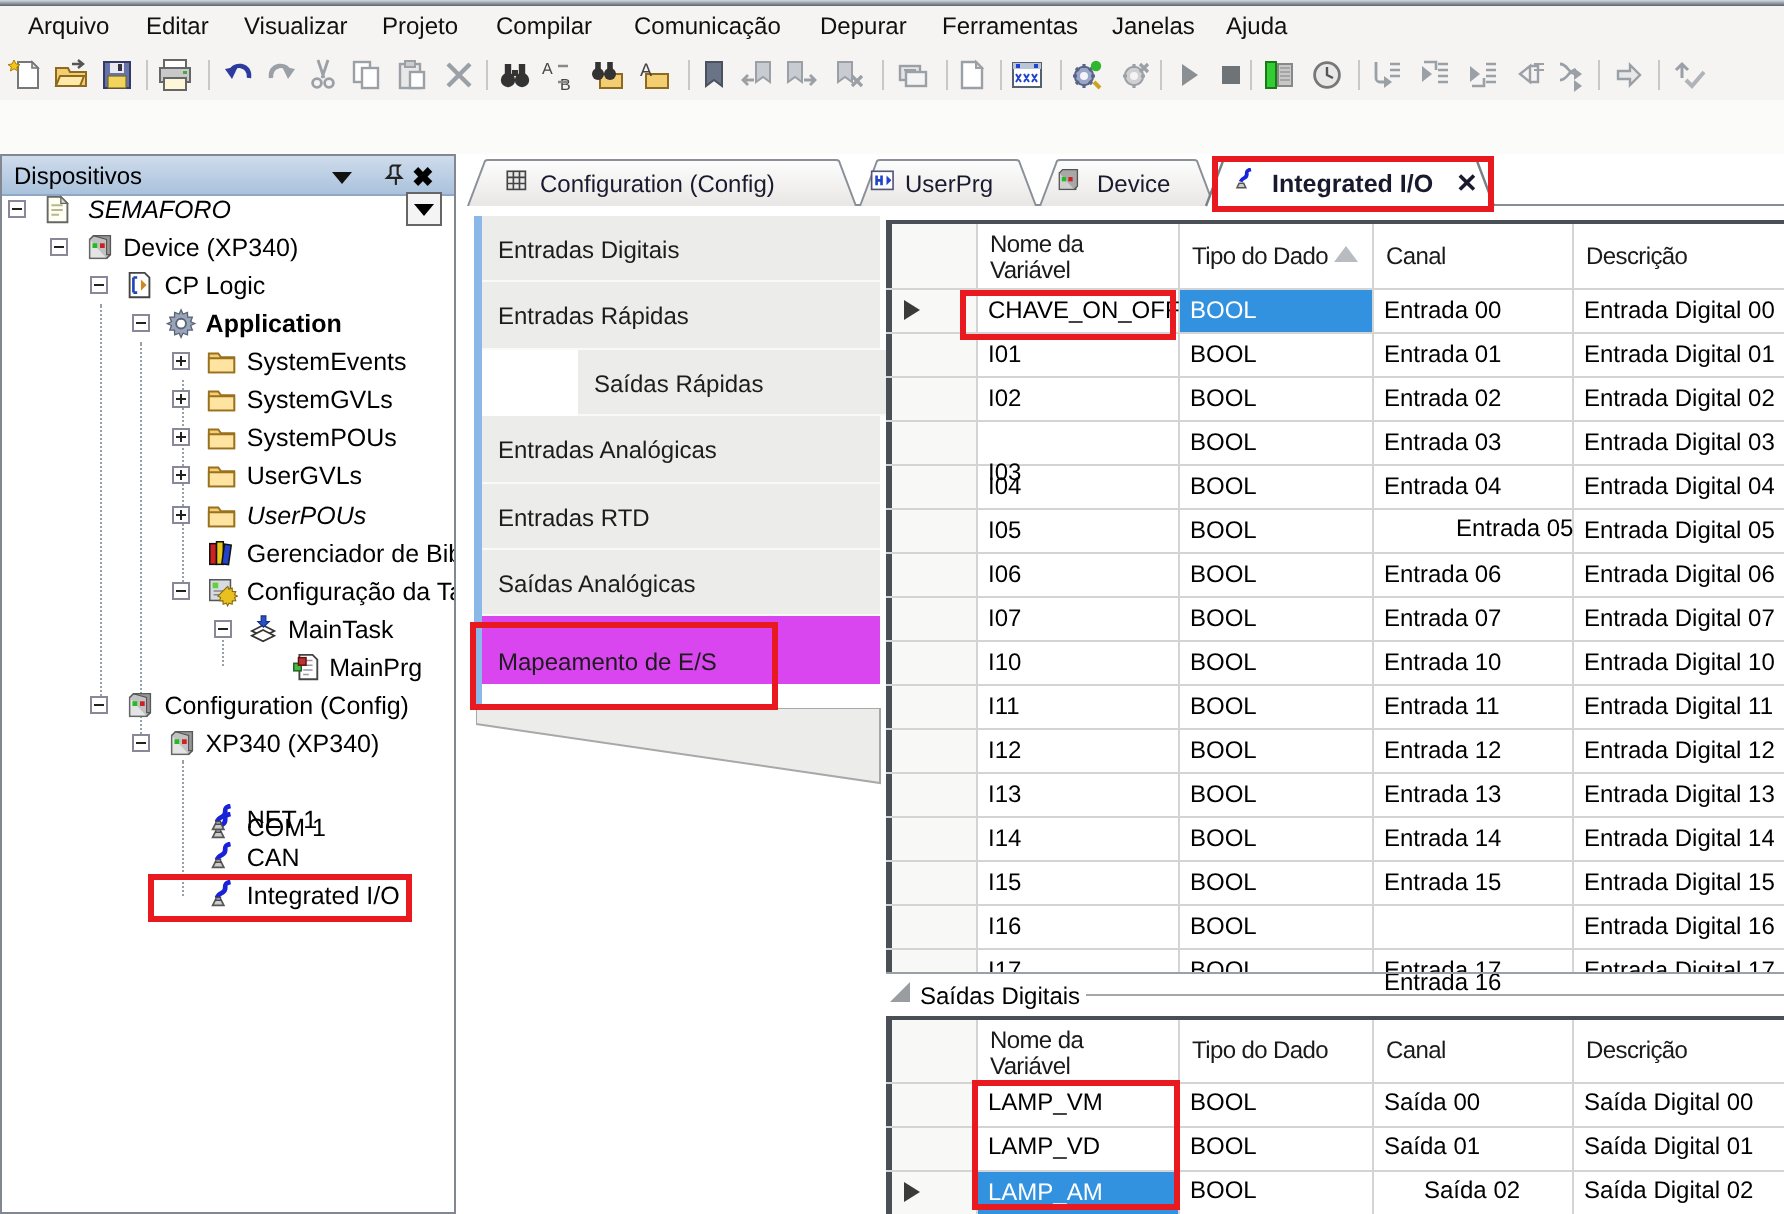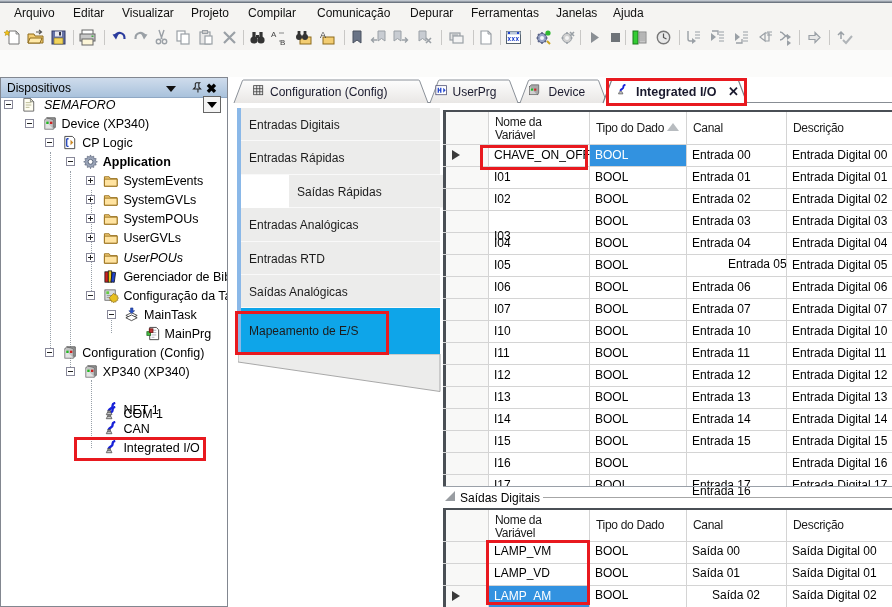--- a/index.html
+++ b/index.html
@@ -504,21 +504,21 @@
     </div>
 <div class="navitem" style="top:208.2px;height:33.4px;">
       <span style="top:10px;">Entradas Analógicas</span>
     </div>
 <div class="navitem" style="top:241.6px;height:33.4px;">
       <span style="top:10px;">Entradas RTD</span>
     </div>
 <div class="navitem" style="top:275.0px;height:33.4px;">
       <span style="top:10px;">Saídas Analógicas</span>
     </div>
-<div class="abs" style="left:241px;top:308.4px;width:199px;height:46px;background:#0ea5e9;text-decoration:underline;">
+<div class="abs" style="left:241px;top:308.4px;width:199px;height:34px;background:#d946ef;text-decoration:underline;">
       <span style="position:absolute;left:8px;top:16px;font-size:12px;color:#1c1c1c;">Mapeamento de E/S</span>
     </div>
 <svg class="abs" style="left:238px;top:354px;" width="203" height="39" viewBox="0 0 203 39">
       <path d="M0 0 L202 0 L202 37.5 L0 8 Z" fill="#ececeb" stroke="#a8a8a8" stroke-width="1"></path>
     </svg>
 <div class="abs" style="left:443px;top:109.5px;width:449px;height:2.5px;background:#4a4f55;"></div>
 <div class="abs" style="left:443px;top:109.5px;width:2.5px;height:376.5px;background:#4a4f55;"></div>
 <div class="abs" style="left:445.5px;top:112px;width:42px;height:374px;background:#f8f8f7;"></div>
 <div class="gline" style="left:443px;top:143.5px;width:449px;height:1px;"></div>
 <div class="gline" style="left:488px;top:112px;width:1px;height:374px;"></div>

